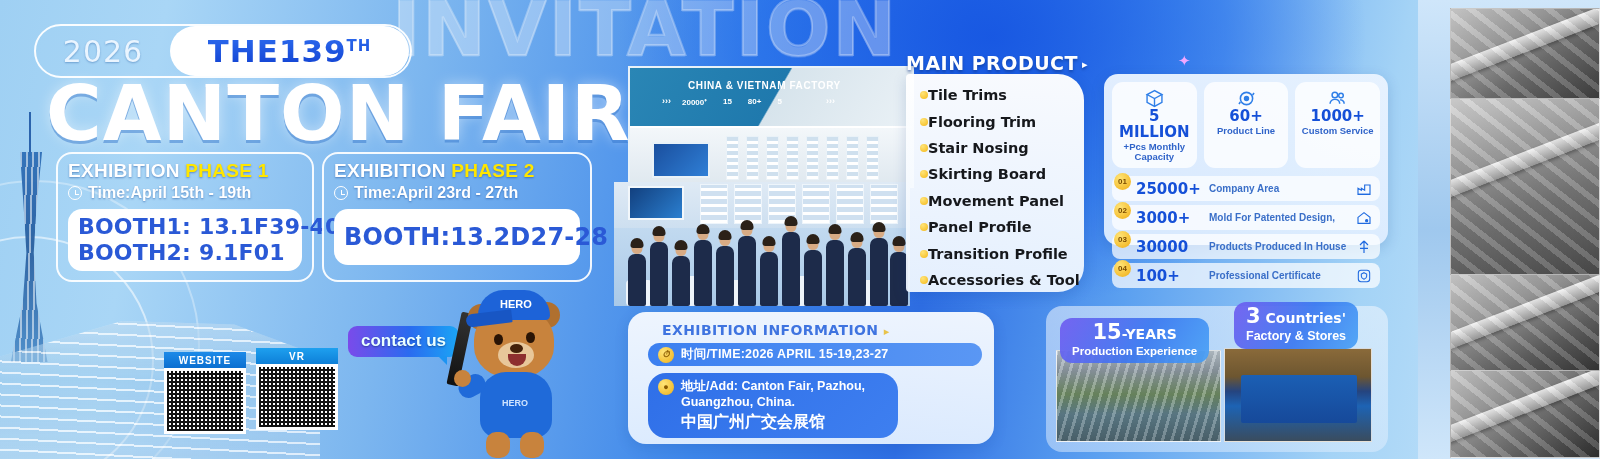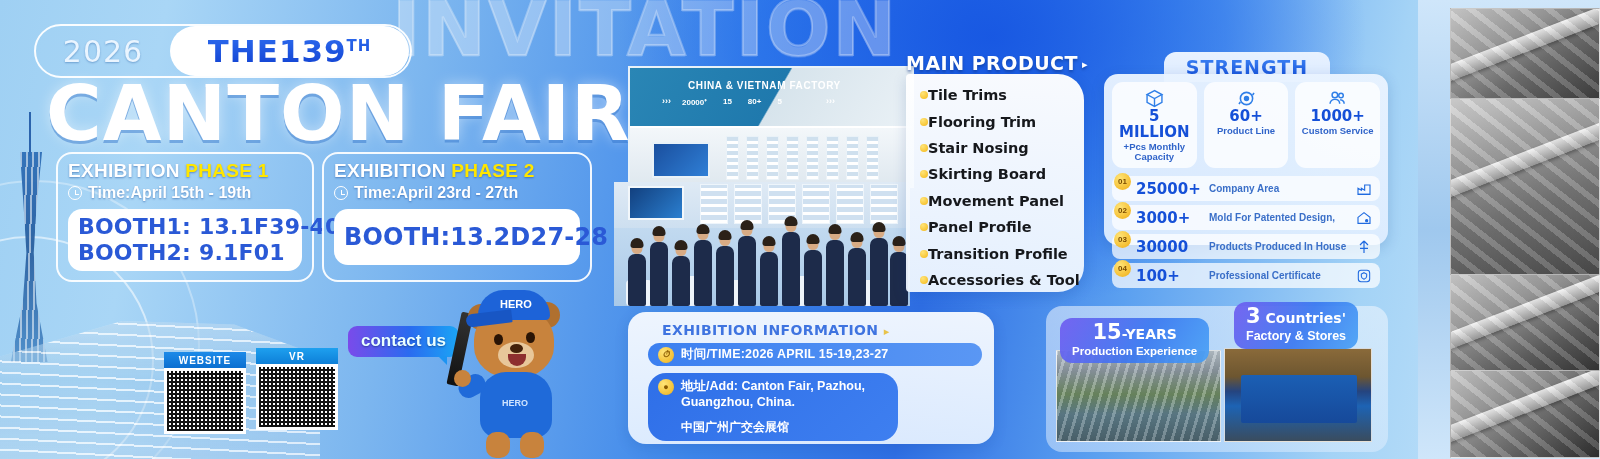--- a/index.html
+++ b/index.html
@@ -306,21 +306,21 @@
   .pillRow{
     display:flex; align-items:center; gap:7px; background:linear-gradient(90deg,#3b7ff0,#5a97f4);
     border-radius:16px; padding:3px 10px; margin-left:8px;
   }
   .pillRow .txt{ color:#fff; font-size:12.5px; font-weight:800; white-space:nowrap; letter-spacing:.2px;}
   .bubbleRow{
     display:flex; gap:7px; background:linear-gradient(135deg,#2f6fe8,#3e7ff0);
     border-radius:18px; padding:6px 10px; margin:7px 0 0 8px; width:250px;
   }
   .bubbleRow .txt{ color:#fff; font-size:12.5px; font-weight:800; line-height:1.25;}
-  .bubbleRow .cn{ display:block; font-size:12px; margin-top:10px;}
+  .bubbleRow .cn{ display:block; font-size:16px; margin-top:2px;}
   .cIcon{
     width:16px;height:16px;border-radius:50%;flex:0 0 auto;
     background:radial-gradient(circle at 35% 30%,#ffe477,#eeb01a);
     display:flex;align-items:center;justify-content:center;color:#8a5a00;font-size:9px;font-weight:800;
   }
 
   
   .frWrap{ position:absolute; left:1046px; top:306px; width:342px; height:146px;
     background:linear-gradient(180deg,rgba(243,248,255,.55),rgba(226,239,254,.5));
     border-radius:16px; }
@@ -550,23 +550,20 @@
         <i class="dotY"></i>
         <span>Transition Profile</span>
       </li>
     <li>
         <i class="dotY"></i>
         <span>Accessories &amp; Tool</span>
       </li>
   </ul>
 
   <div class="sparkle">✦</div>
-  <div class="strengthTab">
-    <span>STRENGTH</span>
-  </div>
   <div class="strengthPanel">
     <div class="sRow">
       <div class="sCard">
         <div class="sIcon">
             <svg viewBox="0 0 24 24" fill="none" stroke="currentColor" stroke-width="1.6">
               <path d="M12 3 3.5 7.5 12 12l8.5-4.5L12 3z"></path>
               <path d="M3.5 7.5v9L12 21l8.5-4.5v-9"></path>
               <path d="M12 12v9"></path>
             </svg>
           </div>

